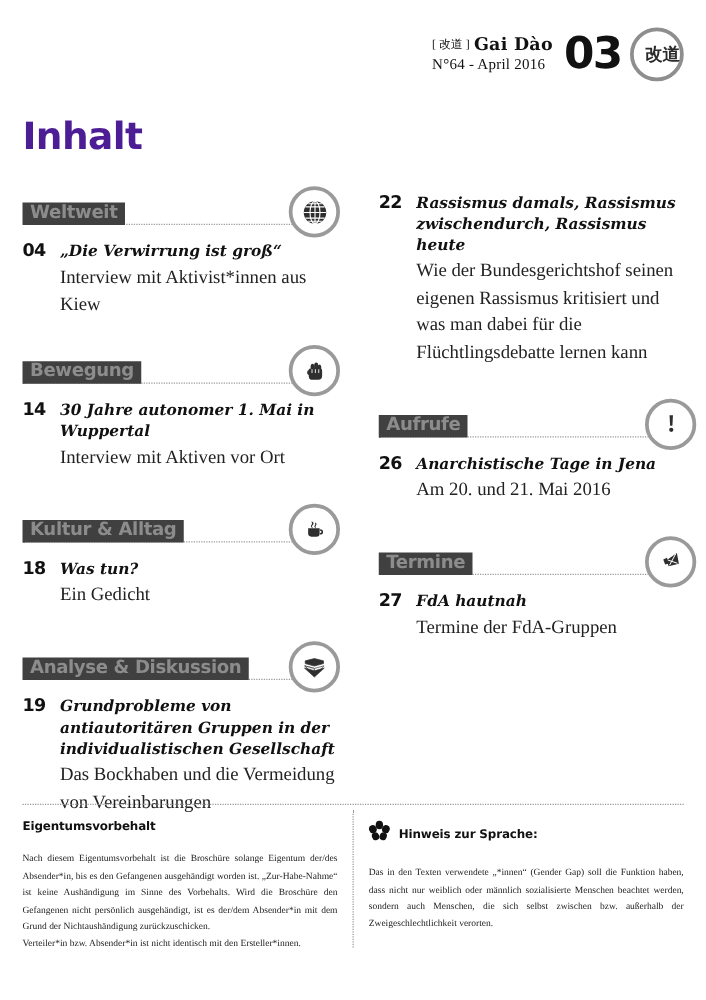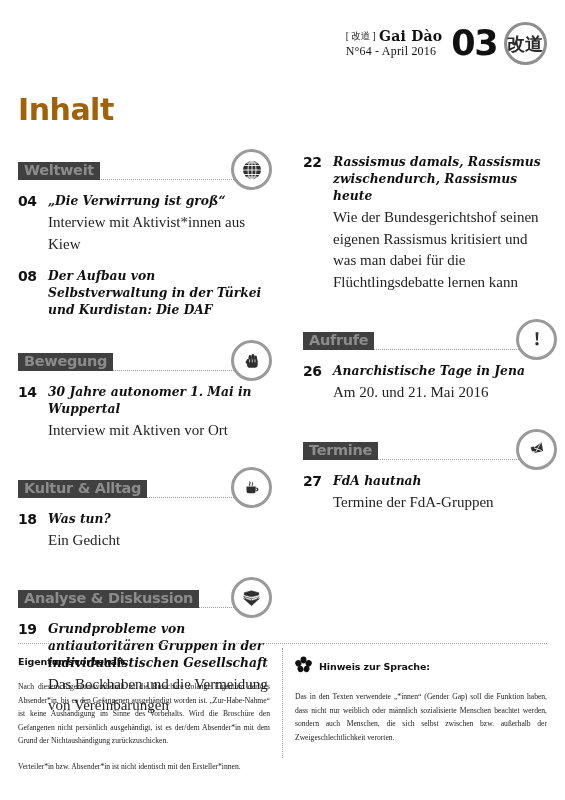--- a/index.html
+++ b/index.html
@@ -31,30 +31,30 @@
     font-size:12px; color:#111; white-space:nowrap; letter-spacing:.2px;
   }
   .issue-num{
     font-family:"DejaVu Sans", sans-serif;
     font-weight:bold; font-size:35px; line-height:1;
     letter-spacing:-1.5px; color:#111; margin-left:2px;
   }
   .logo-circle{
     width:37px;height:37px;border-radius:50%;
     border:3px solid #8e8e8e;
-    display:flex;align-items:center;justify-content:flex-start;
-    font-size:18px;font-weight:bold;color:#2b2b2b;
+    display:flex;align-items:center;justify-content:flex-end;
+    font-size:14px;font-weight:bold;color:#2b2b2b;
     font-family:"DejaVu Sans", sans-serif;
   }
 
   
   .page-title{
     position:absolute; left:18px; top:92px;
     font-family:"DejaVu Sans", sans-serif;
-    font-weight:bold; font-size:30px; color:#a16207;
+    font-weight:bold; font-size:30px; color:#4c1d95;
     letter-spacing:-.5px;
   }
 
   
   .col{ position:absolute; width:250px; }
   .col-left{ left:18px; top:150px; }
   .col-right{ left:303px; top:150px; }
 
   
   .section{ position:relative; margin-bottom:6px; }
@@ -132,21 +132,21 @@
     margin-bottom:13px; letter-spacing:-.1px;
   }
   .foot-head-row{ display:flex; align-items:center; gap:7px; margin-bottom:13px;}
   .foot-head-row .foot-head{ margin-bottom:0; }
   .foot-text{
     font-family:"Liberation Serif", serif;
     font-size:7.6px; line-height:1.78; color:#1a1a1a;
     text-align:justify;
   }
   .foot-text p{ margin:0; }
-  .foot-text p+p{ margin-top:12px; }
+  .foot-text p+p{ margin-top:0; }
 </style>
 </head>
 <body>
 
 <div class="page">
 
   <div class="masthead">
     <div class="mast-text">
       <div class="mast-line1">
         <span class="mast-cjk">[ 改道 ]</span>
@@ -185,26 +185,20 @@
       </div>
 
       <div class="entry">
         <div class="entry-num">04</div>
         <div class="entry-body">
           <div class="entry-title">„Die Verwirrung ist groß“</div>
           <div class="entry-sub">Interview mit Aktivist*innen aus Kiew</div>
         </div>
       </div>
 
-      <div class="entry">
-        <div class="entry-num">08</div>
-        <div class="entry-body">
-          <div class="entry-title">Der Aufbau von Selbstverwaltung in der Türkei und Kurdistan: Die DAF</div>
-        </div>
-      </div>
     </div>
 
     <div class="section" style="margin-top:22px;">
       <div class="sec-head">
         <span class="sec-title">Bewegung</span>
         <span class="sec-rule"></span>
         <span class="sec-icon">
           <svg width="22" height="22" viewBox="0 0 22 22">
             <g fill="#2f2f2f">
               <path d="M7.5 7.2 q0-2.2 1.6-2.2 q1.5 0 1.5 2.2 v2 h-3.1z"></path>

